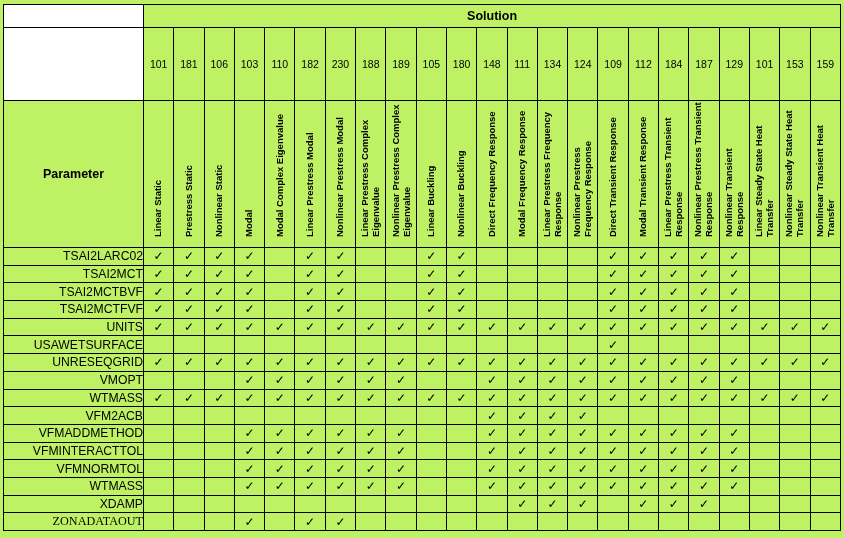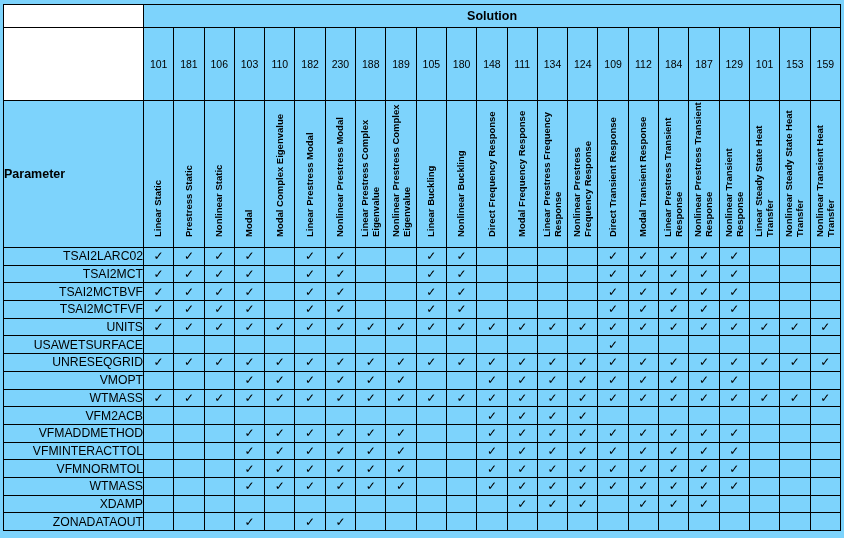--- a/index.html
+++ b/index.html
@@ -1,17 +1,17 @@
 <!DOCTYPE html>
 <html><head>
 <meta charset="utf-8">
 <style>
   html,body{margin:0;padding:0;background:#ffffff;}
   .page{
-    width:844px;height:538px;position:relative;background:#7dd3fc;
+    width:844px;height:538px;position:relative;background:#bef264;
     color:#000;font-family:"Liberation Sans",sans-serif;overflow:hidden;
   }
   table.matrix{
     border-collapse:collapse;table-layout:fixed;
     position:absolute;left:3px;top:4px;width:838px;
   }
   table.matrix td{border:1px solid #000;padding:0;overflow:hidden;}
   td.blank{border:none;background:#ffffff;}
   td.solution{
     border:2px solid #000;border-bottom:1px solid #000;
@@ -29,32 +29,32 @@
   }
   .vlabel-inner{
     display:inline-block;
     writing-mode:vertical-rl;transform:rotate(180deg);
     font-weight:bold;font-size:9.5px;line-height:10.5px;
     height:136px;padding-top:6px;white-space:normal;
     text-align:left;
   }
   td.param-header{
     border:2px solid #000;
-    font-weight:bold;font-size:12.5px;vertical-align:middle;
+    font-weight:bold;font-size:12.5px;text-align:center;vertical-align:middle;
   }
   td.pname{
     border-left:2px solid #000;border-right:2px solid #000;
     font-size:12.2px;text-align:right;padding-left:4px;
     height:16.7px;vertical-align:middle;white-space:nowrap;
   }
   td.check{
     text-align:center;vertical-align:middle;
     font-size:12px;line-height:1;height:16.7px;
   }
-  td.lastrow{border-bottom:2px solid #000;}
+  td.lastrow{border-bottom:2px solid #000;font-family:Liberation Serif, serif;}
 </style>
 </head>
 <body>
 
 <div class="page">
   <table class="matrix">
     <colgroup>
         <col style="width: 140px;">
         <col style="width: 30.3px;">
         <col style="width: 30.3px;">

